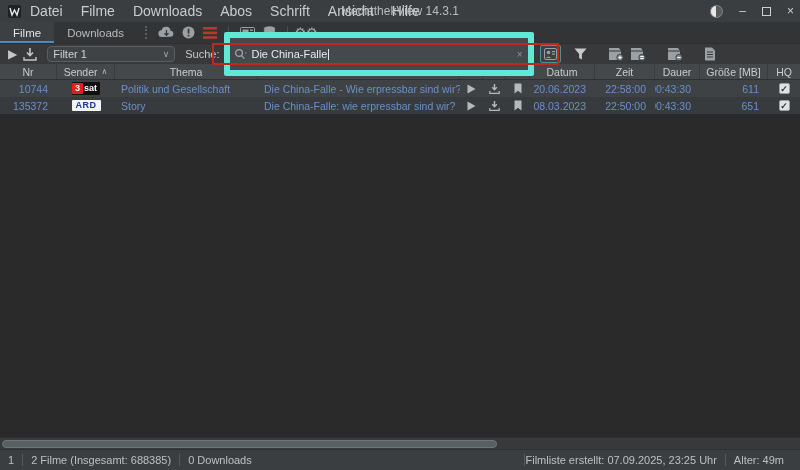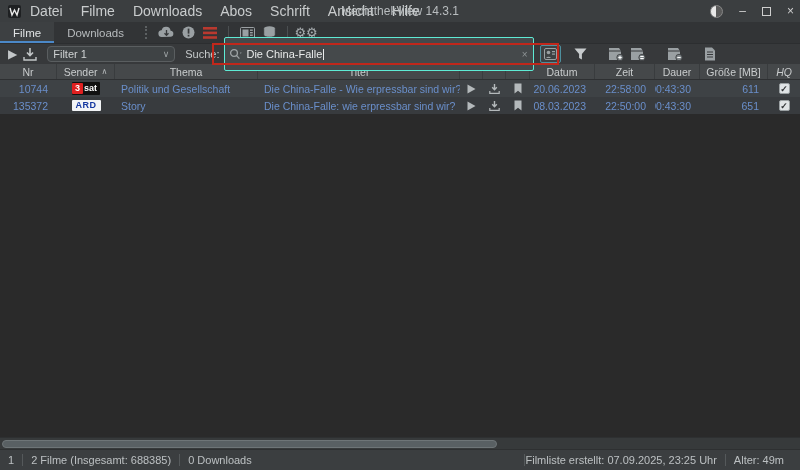--- a/index.html
+++ b/index.html
@@ -28,35 +28,35 @@
   .ticon { display:flex; align-items:center; justify-content:center; width:22px; height:100%; }
   .gear-glyph { color:#a6abae; font-size:13px; line-height:1; }
 
   
   .toolbar { height:20px; background:#37393b; display:flex; align-items:center; padding:0 5px; flex:0 0 auto; }
   .tb-icon { display:flex; align-items:center; justify-content:center; height:100%; padding:0 3px; }
   .play-glyph { color:#c3c7c9; font-size:12px; line-height:1; }
   .combo { margin-left:7px; width:128px; height:16px; background:#3f4345; border:1px solid #5a5e60; border-radius:4px; display:flex; align-items:center; padding:0 5px; color:#cfd2d3; }
   .combo .chev { margin-left:auto; color:#9ea3a5; font-size:9px; }
   .search-label { margin-left:10px; color:#c6cacb; }
-  .searchbox { margin-left:5px; width:310px; height:16px; background:#45494b; border:1px solid #5eead4; border-radius:2px; display:flex; align-items:center; padding:16px 4px; position:relative; }
+  .searchbox { margin-left:5px; width:310px; height:16px; background:#45494b; border:6px solid #5eead4; border-radius:2px; display:flex; align-items:center; padding:16px 4px; position:relative; }
   .searchbox .mag { flex:0 0 auto; display:flex; align-items:center; }
   .search-text { color:#e8eaea; margin-left:3px; white-space:nowrap; overflow:hidden; }
   .cursor { display:inline-block; width:1px; height:11px; background:#e8eaea; vertical-align:-2px; margin-left:1px; }
   .clear-x { margin-left:auto; color:#8e9395; font-size:10px; padding:0 2px; }
   .scope-btn { margin-left:6px; width:21px; height:18px; border:1px solid #4e8f9e; border-radius:2px; background:#3d4143; display:flex; align-items:center; justify-content:center; }
 
   
   .red-rect { position:absolute; left:212px; top:43px; width:347px; height:22px; border:2px solid #c1271b; z-index:6; pointer-events:none; }
 
   
   .grid-row { display:grid; grid-template-columns:57px 58px 143px 202px 23px 23px 24px 65px 60px 45px 68px 32px; }
   .thead { height:16px; background:#45484a; color:#c9cccd; font-size:10.5px; flex:0 0 auto; border-bottom:1px solid #2e3032; }
   .thead .hcell { display:flex; align-items:center; justify-content:center; border-right:1px solid #393c3e; overflow:hidden; white-space:nowrap; }
-  .thead .hcell.no-r { border-right:none;font-style:italic; }
+  .thead .hcell.no-r { border-right:none; }
   .sortmark { margin-left:4px; font-size:8px; color:#b5b9bb; }
   .trow { height:17px; font-size:10.5px; color:#6a8fcb; align-items:center; flex:0 0 auto; }
   .trow.odd { background:#3e4245; }
   .trow.even { background:#383b3e; }
   .cell { display:flex; align-items:center; overflow:hidden; white-space:nowrap; height:100%; }
   .cell.r { justify-content:flex-end; padding-right:9px; }
   .cell.l { justify-content:flex-start; padding-left:6px; }
   .cell.c { justify-content:center; }
   .logo { font-size:9px; font-weight:bold; border-radius:1px; line-height:1; padding:1px 3px; display:flex; align-items:center; }
   .logo-3sat { background:#111; color:#fff; padding:1px 3px 1px 0; }

